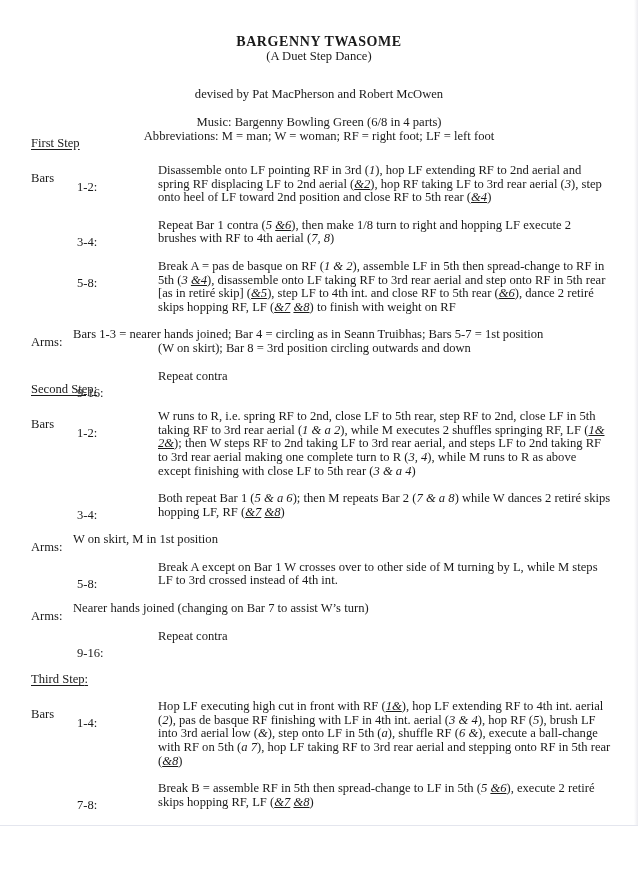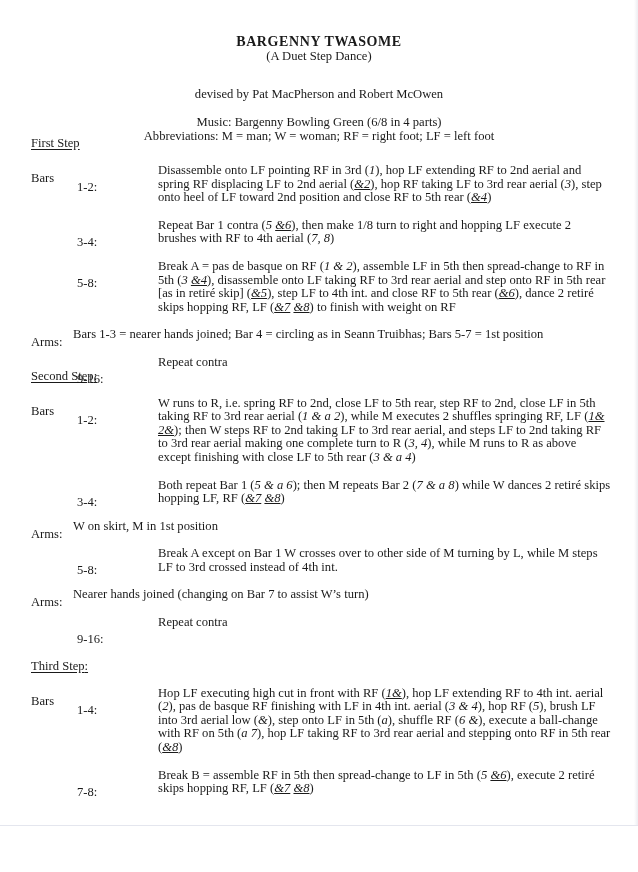--- a/index.html
+++ b/index.html
@@ -67,20 +67,21 @@
     </div>
 
     <div class="row" style="margin-top:14px">
       <span class="bars">5-8:</span>
       <div class="text"><span>Break A = pas de basque on RF (</span><i>1 &amp; 2</i><span>), assemble LF in 5th then spread-change to RF in 5th (</span><i>3 </i><i class="u">&amp;4</i><span>), disassemble onto LF taking RF to 3rd rear aerial and step onto RF in 5th rear [as in retiré skip] (</span><i class="u">&amp;5</i><span>), step LF to 4th int. and close RF to 5th rear (</span><i class="u">&amp;6</i><span>), dance 2 retiré skips hopping RF, LF (</span><i class="u">&amp;7</i><span> </span><i class="u">&amp;8</i><span>) to finish with weight on RF</span></div>
     </div>
 
     <div class="row arms-row" style="margin-top:14px">
       <span class="label">Arms:</span>
       <div class="text-inline">Bars 1-3 = nearer hands joined; Bar 4 = circling as in Seann Truibhas; Bars 5-7 = 1st position</div>
+      <div class="cont">(W on skirt); Bar 8 = 3rd position circling outwards and down</div>
     </div>
 
     <div class="row" style="margin-top:14px">
       <span class="bars">9-16:</span>
       <div class="text">Repeat contra</div>
     </div>
 
     <div class="section-heading" style=""><span>Second Step</span><span class="colon">:</span></div>
 
     <div class="row" style="margin-top:13px">

